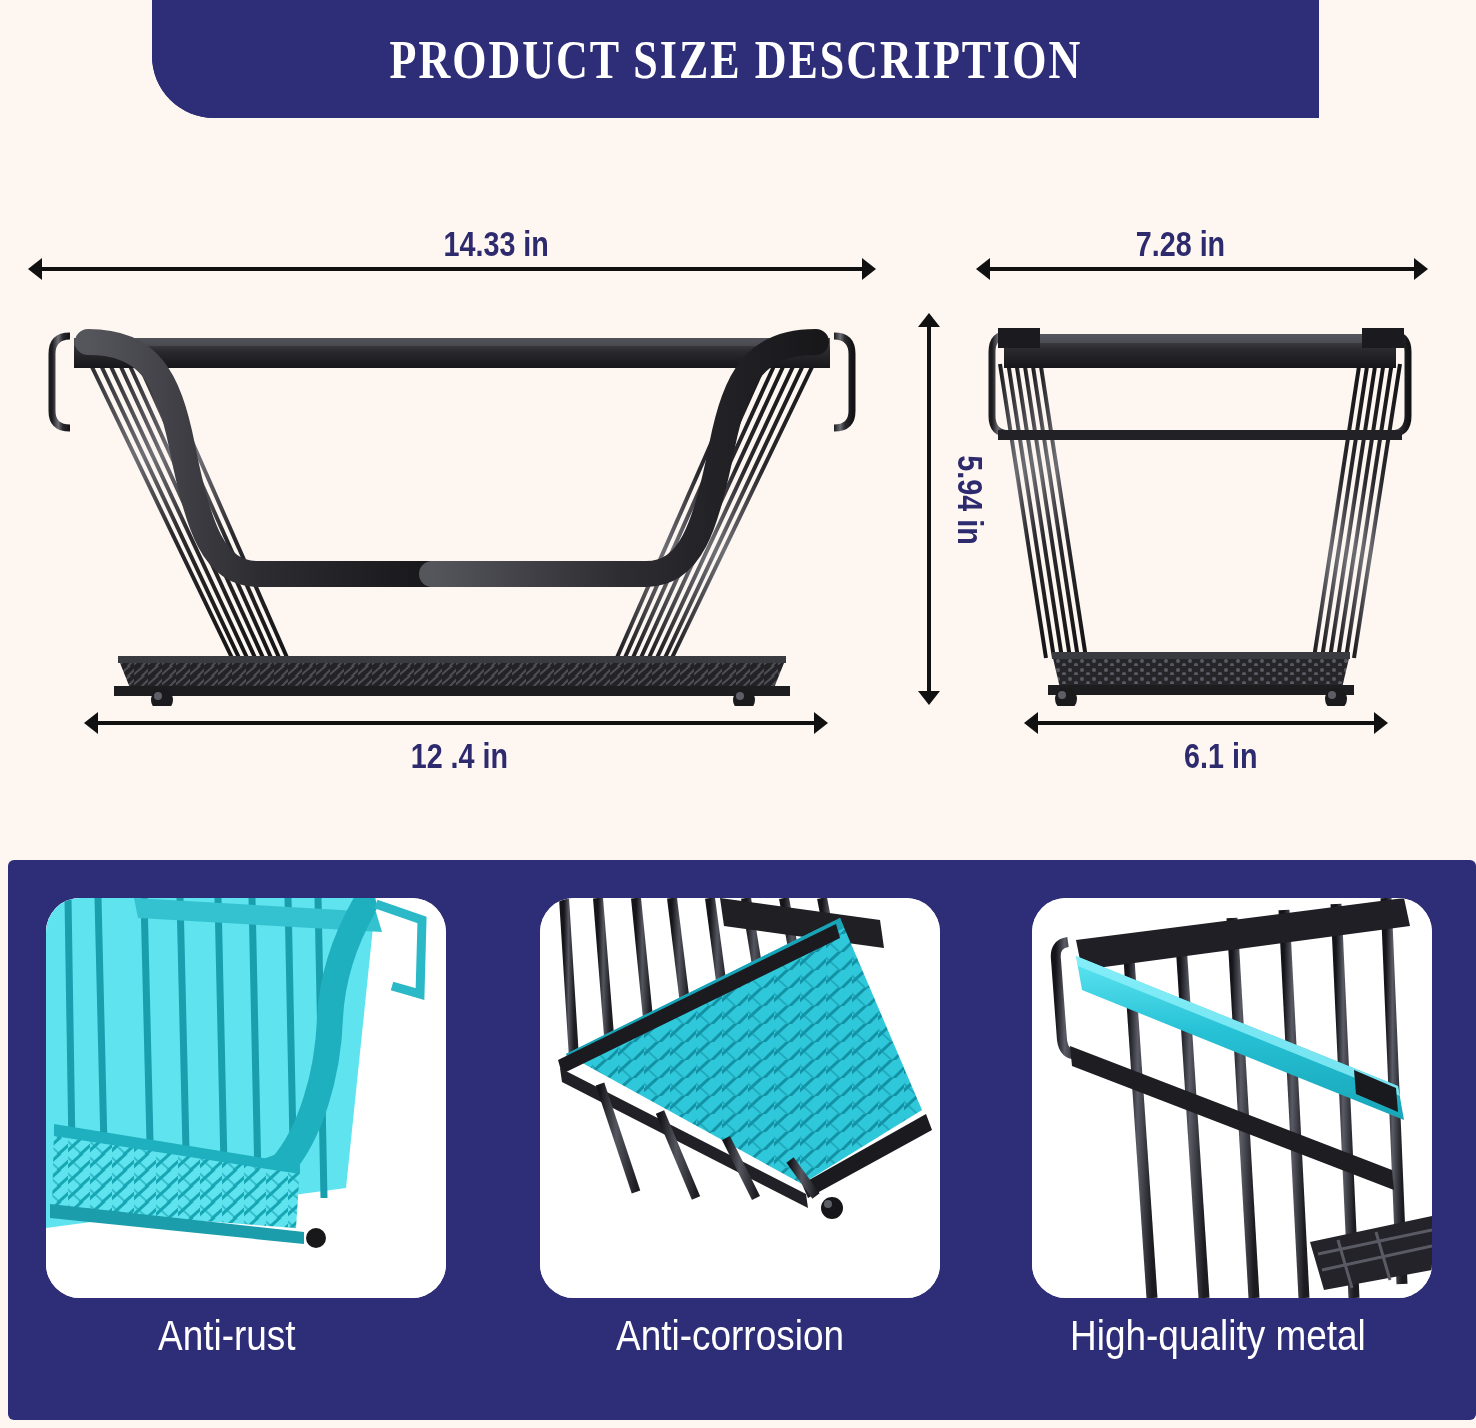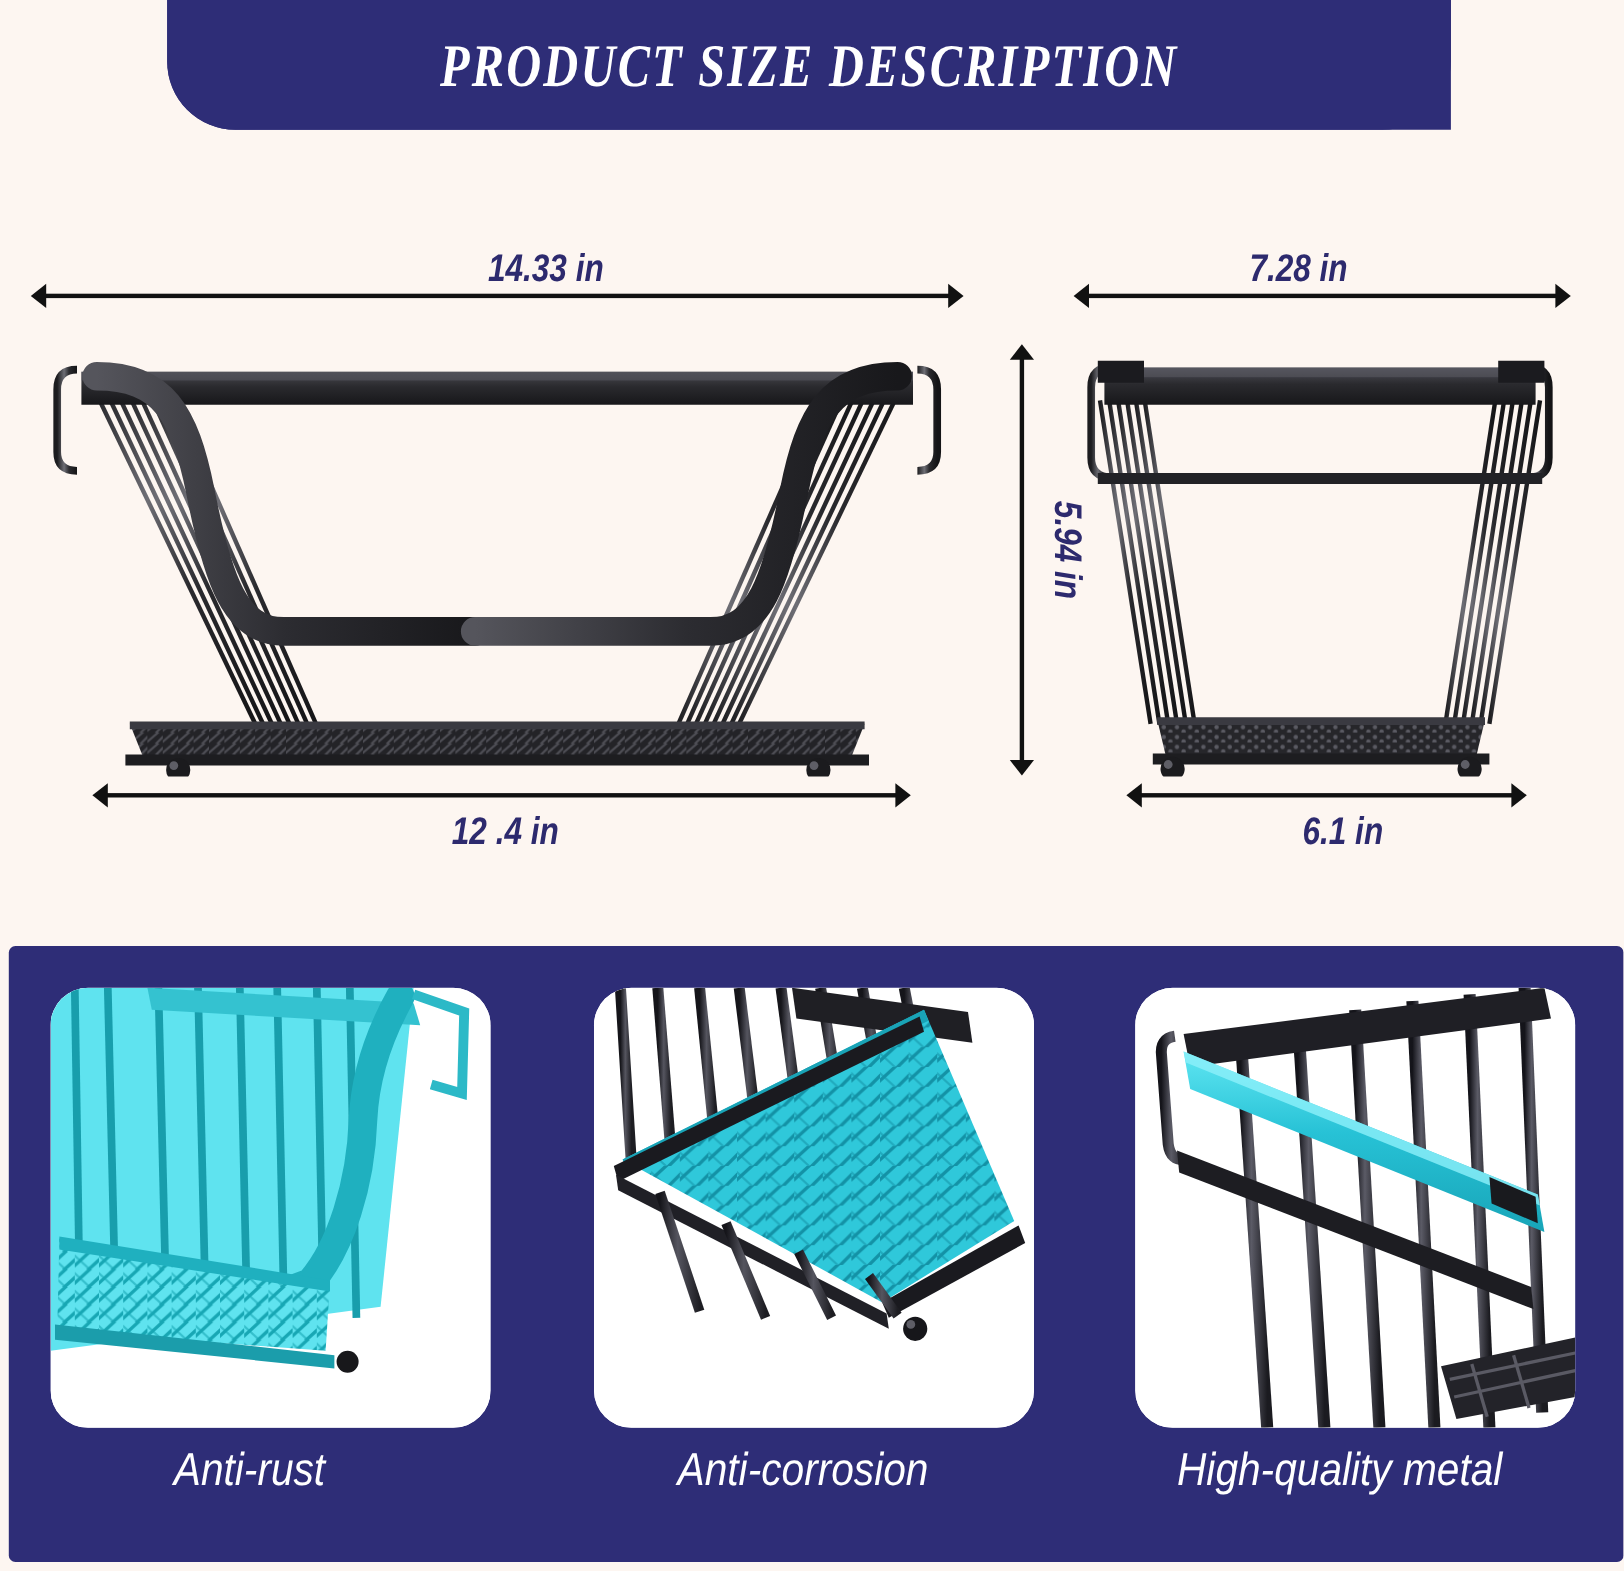--- a/index.html
+++ b/index.html
@@ -2,21 +2,21 @@
 <html><head>
 <meta charset="utf-8">
 <style>
   * { margin:0; padding:0; box-sizing:border-box; }
   html,body{
     width:1476px; height:1428px;
     background:#fdf6f1;
     font-family:"Liberation Sans", sans-serif;
     overflow:hidden;
   }
-  #root{ position:relative; width:1476px; height:1428px;font-style:italic; }
+  #root{ position:relative; width:1476px; height:1428px; }
 
   
   .banner{
     position:absolute; left:152px; top:0; width:1167px; height:118px;
     background:#2e2d77;
     border-radius:0 0 0 62px;
     display:flex; align-items:center; justify-content:center;
   }
   .banner::after{
     content:""; position:absolute; right:-0px; top:0; width:0; height:0;

